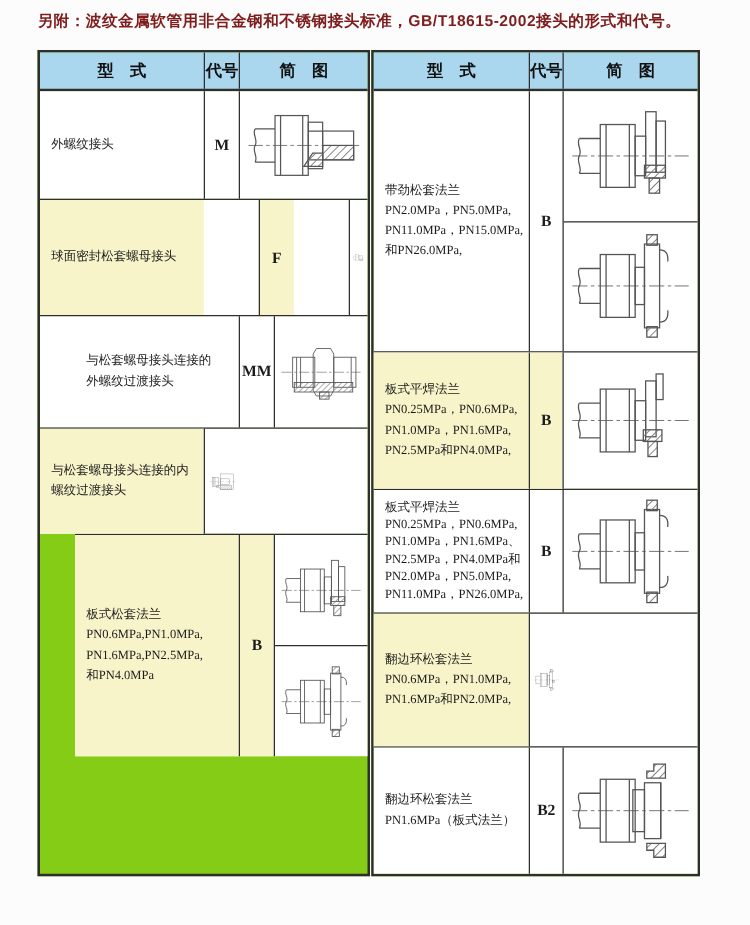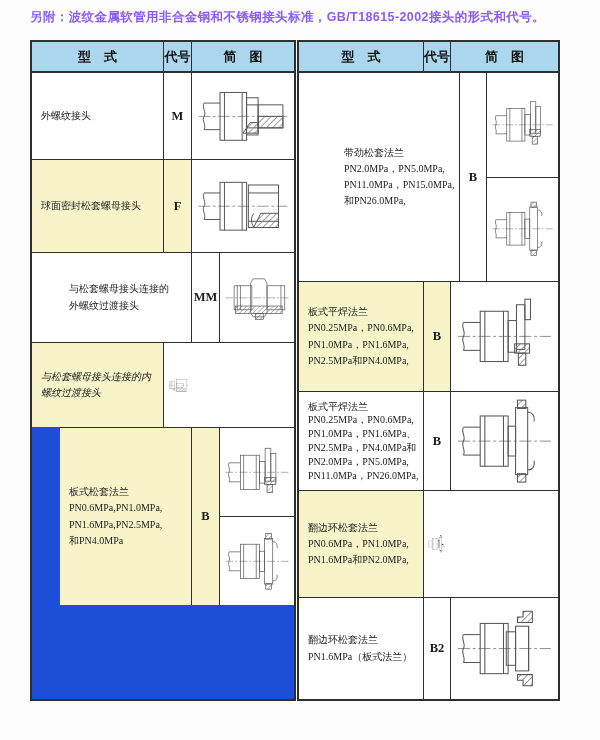--- a/index.html
+++ b/index.html
@@ -8,29 +8,29 @@
     background:#fcfcfc;
     font-family:"Liberation Serif","DejaVu Serif",serif;
     color:#1b1b1b;
     --border:#2e2e2e;
     --header-bg:#aad7ee;
     --hl:#f7f4ca;
   }
   .page-title{
     position:absolute;left:30px;top:9px;width:545px;
     font-family:"Liberation Sans","DejaVu Sans",sans-serif;
-    font-size:12.5px;font-weight:bold;letter-spacing:0.4px;color:#8b5cf6;
+    font-size:12.5px;font-weight:bold;letter-spacing:0.4px;color:#7f1d1d;
   }
   .tables{
     position:absolute;left:30px;top:40px;
     display:flex;gap:1px;
   }
   .half{
     border:2px solid var(--border);
-    background:#1d4ed8;
+    background:#84cc16;
     box-sizing:border-box;
   }
   .half-left{width:266px;}
   .half-right{width:263px;}
   .hdr{
     display:grid;height:29px;
     background:var(--header-bg);
     border-bottom:2px solid var(--border);
     box-sizing:content-box;
   }
@@ -102,21 +102,21 @@
                 <rect x="56" y="23" width="13" height="42" fill="none" stroke="#555555" stroke-width="1.1"></rect>
                 <line x1="56" y1="31" x2="69" y2="31" stroke="#555555" stroke-width="1.1"></line>
                 <line x1="56" y1="57" x2="69" y2="57" stroke="#555555" stroke-width="1.1"></line>
                 <rect x="69" y="31" width="28" height="26" fill="none" stroke="#555555" stroke-width="1.1"></rect>
                 <rect x="69" y="44" width="28" height="13" fill="url(#h)" stroke="#555555" stroke-width="1.1"></rect>
                 <path d="M60 51 H69 V63 H52 Z" fill="url(#h)" stroke="#555555" stroke-width="1.1"></path>
               </svg>
             </div>
           </div>
         </div>
-        <div class="row hl" style="height: 93px;">
+        <div class="row hl" style="height: 93px; gap: 44px;">
           <div class="type cell">球面密封松套螺母接头</div>
           <div class="code cell">F</div>
           <div class="diag cell">
             <div class="subdiag">
               <svg viewBox="0 0 104 88" preserveAspectRatio="xMidYMid meet" xmlns="http://www.w3.org/2000/svg">
                 <defs>
                   <pattern id="h" width="5" height="5" patternUnits="userSpaceOnUse" patternTransform="rotate(45)">
                     <line x1="0" y1="0" x2="0" y2="5" stroke="#7a7a7a" stroke-width="1.6"></line>
                   </pattern>
                 </defs>
@@ -154,21 +154,21 @@
                 <line x1="26" y1="25" x2="26" y2="63" stroke="#555555" stroke-width="1.1"></line>
                 <path d="M46 14 H64 L68 21 V67 L64 74 H46 L42 67 V21 Z" fill="none" stroke="#555555" stroke-width="1.1"></path>
                 <rect x="68" y="25" width="28" height="38" fill="none" stroke="#555555" stroke-width="1.1"></rect>
                 <line x1="90" y1="25" x2="90" y2="63" stroke="#555555" stroke-width="1.1"></line>
                 <rect x="18" y="57" width="74" height="12" fill="url(#h)" stroke="#555555" stroke-width="1.1"></rect>
                 <rect x="50" y="69" width="12" height="9" fill="url(#h)" stroke="#555555" stroke-width="1.1"></rect>
               </svg>
             </div>
           </div>
         </div>
-        <div class="row hl" style="height: 85px; font-style: italic;">
+        <div class="row hl" style="height: 85px;">
           <div class="type cell">与松套螺母接头连接的内
 螺纹过渡接头</div>
           <div class="diag cell">
             <div class="subdiag">
               <svg viewBox="0 0 104 88" preserveAspectRatio="xMidYMid meet" xmlns="http://www.w3.org/2000/svg">
                 <defs>
                   <pattern id="h" width="5" height="5" patternUnits="userSpaceOnUse" patternTransform="rotate(45)">
                     <line x1="0" y1="0" x2="0" y2="5" stroke="#7a7a7a" stroke-width="1.6"></line>
                   </pattern>
                 </defs>
@@ -238,21 +238,21 @@
       </div>
   </div>
 
   <div class="half half-right">
     <div class="hdr">
       <div class="cell">型　式</div>
       <div class="cell">代号</div>
       <div class="cell">简　图</div>
     </div>
     <div id="right-rows">
-        <div class="row" style="height: 208px; padding-left: 36px;">
+        <div class="row" style="height: 208px;">
           <div class="type cell">带劲松套法兰
 PN2.0MPa，PN5.0MPa,
 PN11.0MPa，PN15.0MPa,
 和PN26.0MPa,</div>
           <div class="code cell">B</div>
           <div class="diag cell">
             <div class="subdiag">
               <svg viewBox="0 0 104 88" preserveAspectRatio="xMidYMid meet" xmlns="http://www.w3.org/2000/svg">
                 <defs>
                   <pattern id="h" width="5" height="5" patternUnits="userSpaceOnUse" patternTransform="rotate(45)">

